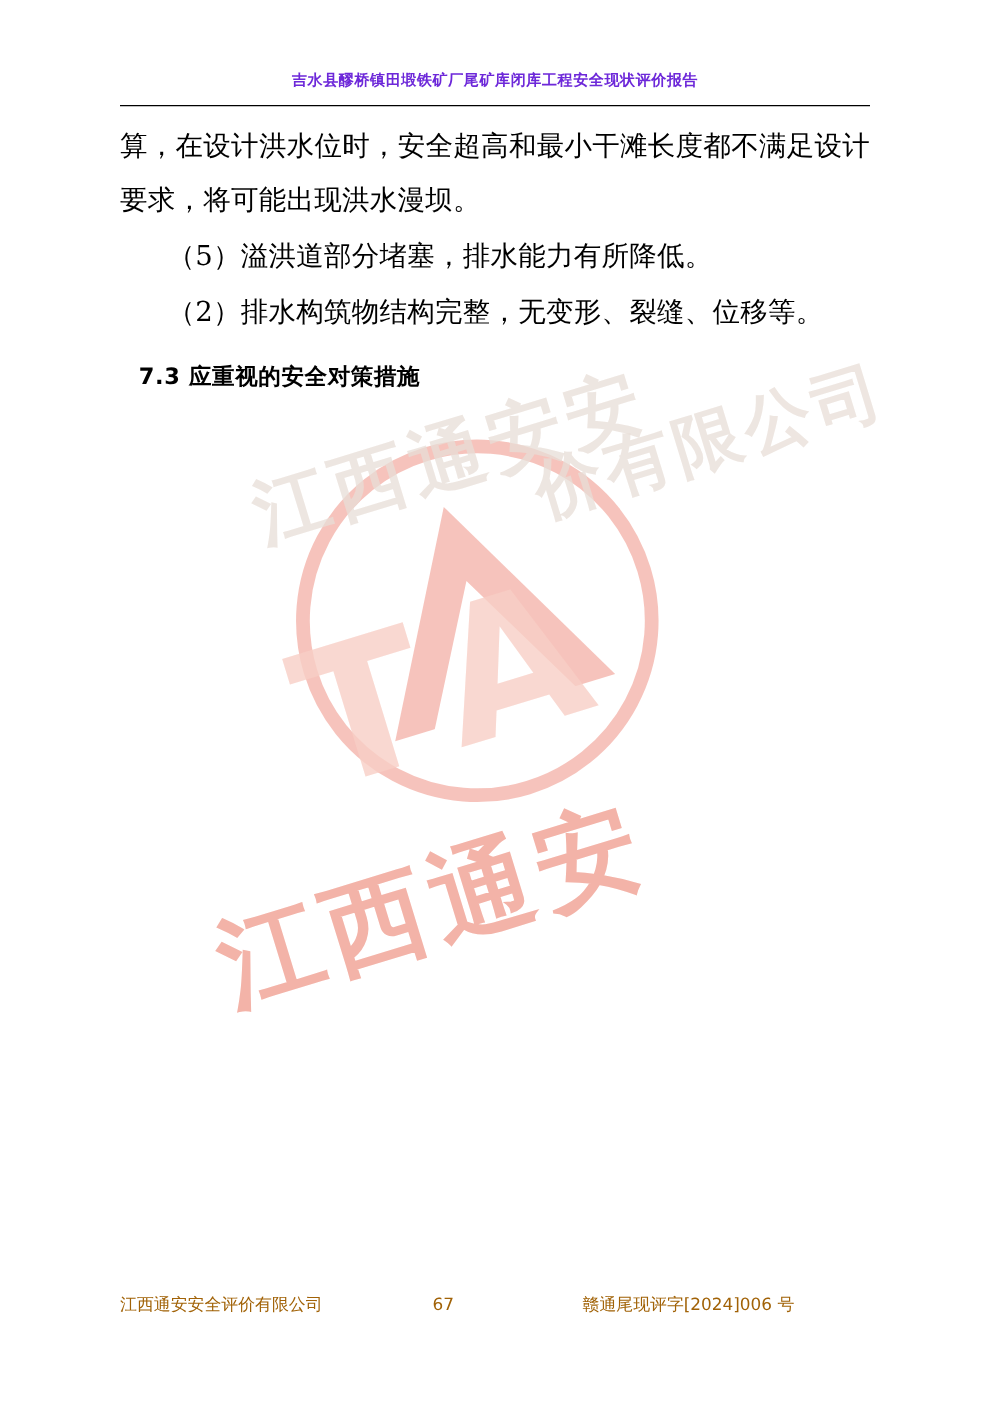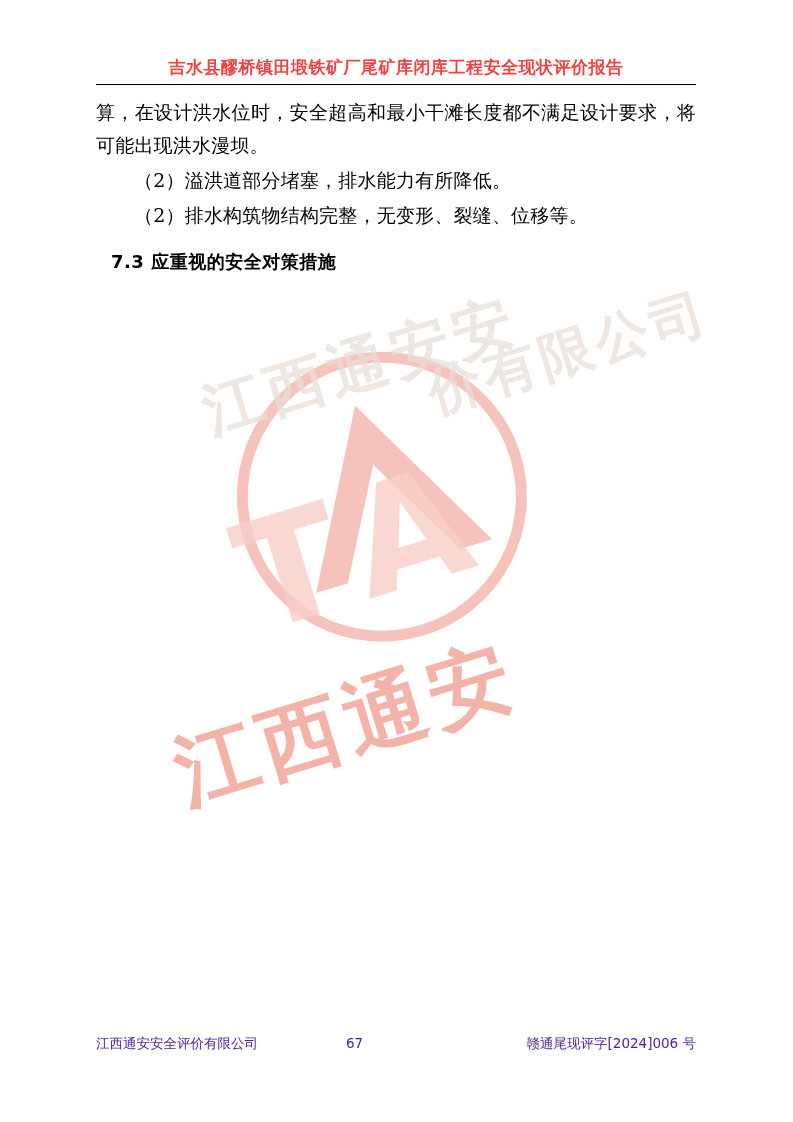--- a/index.html
+++ b/index.html
@@ -129,44 +129,44 @@
     z-index: 2;
   }
 
   .header {
     position: absolute;
     left: 96px;
     top: 56px;
     width: 600px;
     text-align: center;
     font-family: Liberation Mono, monospace;
-    font-size: 17px;
-    font-weight: bold;
-    color: #ef4444;
+    font-size: 12px;
+    font-weight: bold;
+    color: #6d28d9;
     letter-spacing: .5px;
   }
   .header-rule {
     position: absolute;
     left: 96px;
     top: 84px;
     width: 600px;
     border-top: 1px solid #000;
   }
 
   .body-area {
     position: absolute;
     left: 96px;
     top: 96px;
     width: 600px;
   }
 
   p.para {
     margin: 0 0 2px 0;
-    font-size: 19px;
-    line-height: 33px;
+    font-size: 22px;
+    line-height: 43px;
     text-align: justify;
     text-justify: inter-ideograph;
     letter-spacing: .2px;
   }
   p.indent {
     text-indent: 38px;
   }
   h3.section {
     margin: 14px 0 4px 15px;
     font-family: "DejaVu Sans", "Liberation Sans", sans-serif;
@@ -179,25 +179,25 @@
   .footer {
     position: absolute;
     left: 96px;
     top: 1035px;
     width: 600px;
     display: flex;
     justify-content: space-between;
     align-items: baseline;
     font-family: "DejaVu Sans", "Liberation Sans", sans-serif;
     font-size: 13.5px;
-    color: #4c1d95;
+    color: #a16207;
   }
   .footer .left { width: 230px; text-align: left; }
   .footer .center { width: 100px; text-align: left; }
-  .footer .right { width: 230px; text-align: right; }
+  .footer .right { width: 230px; }
 </style>
 </head>
 <body>
 
 <div class="page">
 
   <div class="watermark">
     <div class="wm-inner">
       <div class="wm-ring"></div>
       <div class="wm-tri"></div>
@@ -210,21 +210,21 @@
   </div>
 
   <div class="content">
 
     <div class="header">吉水县醪桥镇田塅铁矿厂尾矿库闭库工程安全现状评价报告</div>
     <div class="header-rule"></div>
 
     <div class="body-area">
 
       <p class="para">算，在设计洪水位时，安全超高和最小干滩长度都不满足设计要求，将可能出现洪水漫坝。</p>
-      <p class="para indent">（2）溢洪道部分堵塞，排水能力有所降低。</p>
+      <p class="para indent">（5）溢洪道部分堵塞，排水能力有所降低。</p>
       <p class="para indent">（2）排水构筑物结构完整，无变形、裂缝、位移等。</p>
 
       <h3 class="section">7.3  应重视的安全对策措施</h3>
 
 
     </div>
 
     <div class="footer">
       <div class="left">江西通安安全评价有限公司</div>
       <div class="center">67</div>

